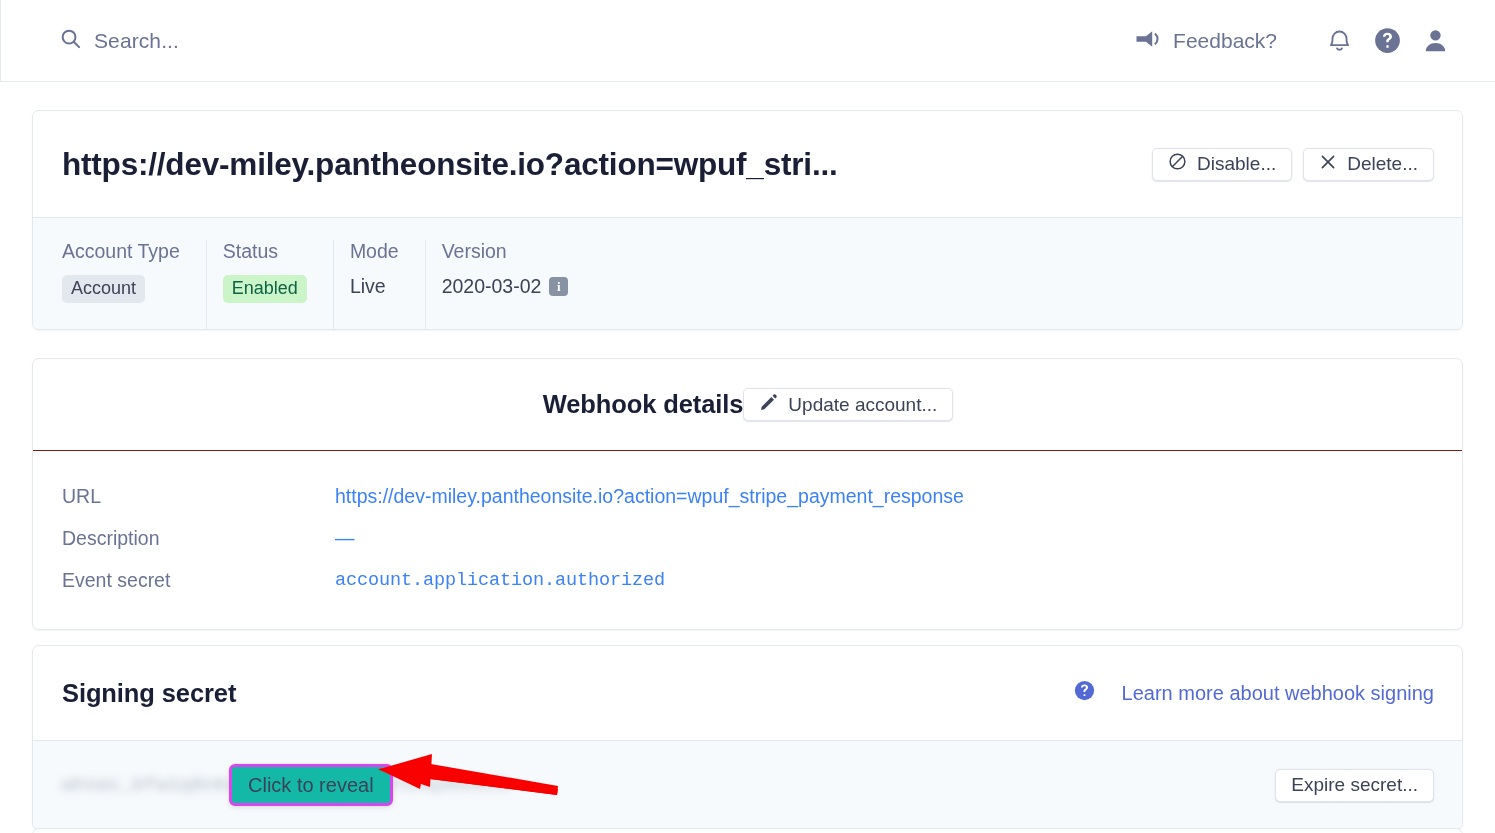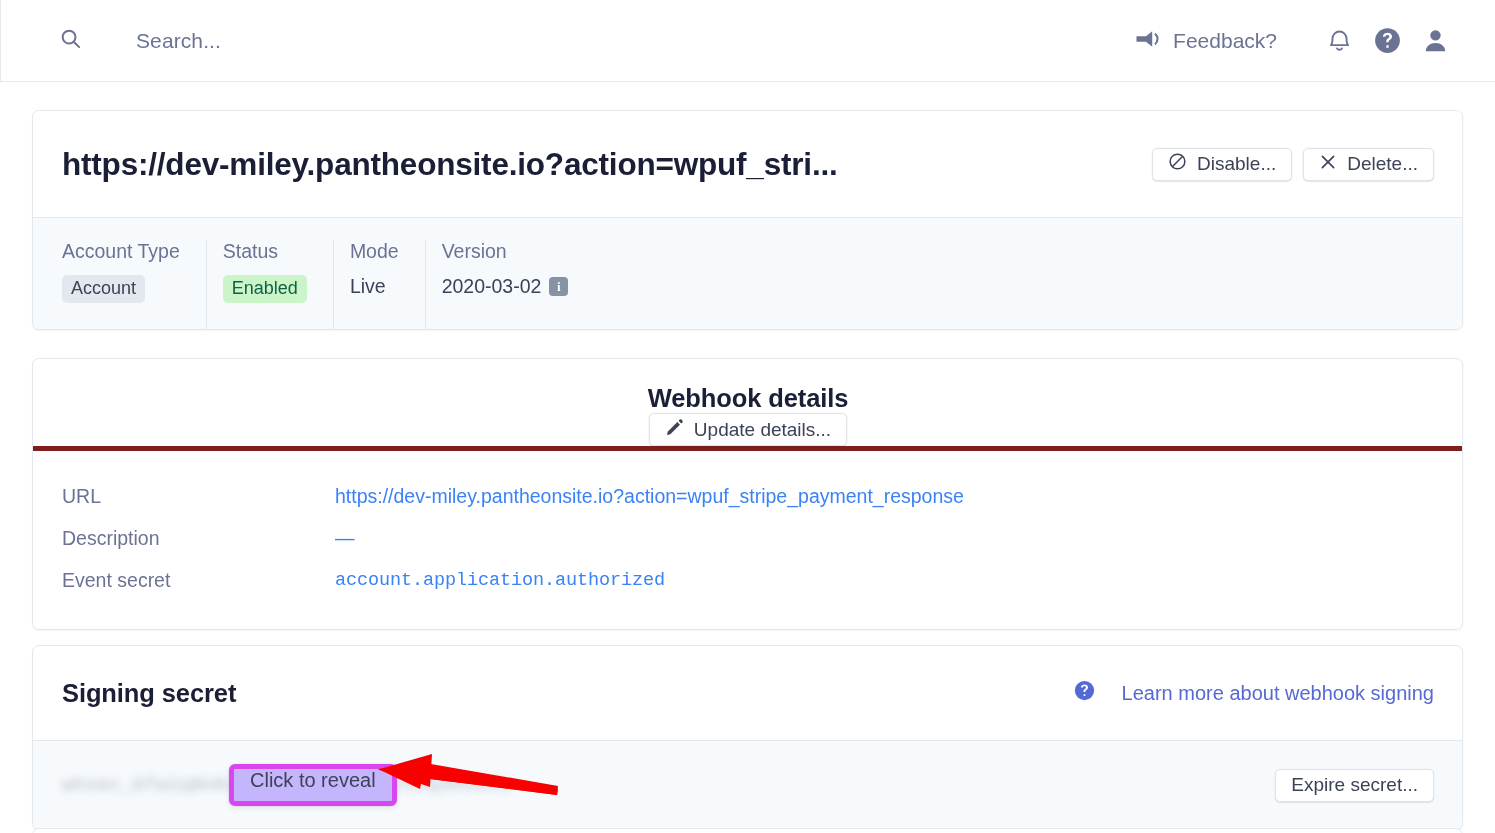--- a/index.html
+++ b/index.html
@@ -34,21 +34,20 @@
     display: flex;
     align-items: center;
     margin-left: 58px;
     gap: 12px;
     cursor: text;
   }
   .search-text {
     font-size: 21px;
     color: #6b7394;
     letter-spacing: .1px;
-    margin-left: 42px;
   }
   .topbar-right {
     position: absolute;
     right: 36px;
     display: flex;
     align-items: center;
     gap: 0;
   }
   .feedback {
     display: flex;
@@ -176,24 +175,23 @@
     font-family: "Liberation Serif", serif;
     cursor: pointer;
   }
 
   
   #card-details { top: 358px; }
   .section-head {
     height: 92px;
     display: flex;
     align-items: center;
-    justify-content: flex-end;
+    justify-content: center;
     padding: 0 28px 0 29px;
-    border-bottom: 5px solid #7f1d1d;
-    flex-direction: column;
+    border-bottom: 1px solid #7f1d1d;
   }
   .section-title {
     font-size: 25.5px;
     font-weight: bold;
     color: #1a1f36;
     letter-spacing: -0.1px;
   }
   .section-body { padding: 24px 29px 28px; }
   .drow {
     display: flex;
@@ -255,23 +253,23 @@
     letter-spacing: .4px;
   }
   .reveal-btn {
     position: absolute;
     left: 196px;
     top: 50%;
     transform: translateY(-50%);
     height: 42px;
     padding: 0 16px;
     display: inline-flex;
-    align-items: flex-start;
-    background: #c4b5fd;
-    border: 5px solid #d946ef;
+    align-items: center;
+    background: #14b8a6;
+    border: 3px solid #d946ef;
     border-radius: 6px;
     box-shadow: 0 2px 5px rgba(60,66,87,.12), 0 0 0 1px rgba(60,66,87,.04);
     font-size: 20px;
     color: #3c4257;
     cursor: pointer;
     white-space: nowrap;
     font-family: "Liberation Sans", sans-serif;
   }
 
   
@@ -414,21 +412,21 @@
     <div class="section-head">
       <span class="section-title">Webhook details</span>
 
       <button class="btn">
         <span>
           <svg width="19" height="19" viewBox="0 0 24 24" fill="#3c4257">
             <path d="M3.4 17.3 15.6 5.1l3.3 3.3L6.7 20.6l-4.2.9z"></path>
             <path d="M17.1 3.6l1.6-1.6a1.5 1.5 0 0 1 2.1 0l1.2 1.2a1.5 1.5 0 0 1 0 2.1l-1.6 1.6z"></path>
           </svg>
         </span>
-        <span>Update details...</span>
+        <span>Update account...</span>
       </button>
     </div>
 
     <div class="section-body">
 
       <div class="drow">
         <span class="dlabel">URL</span>
         <span class="dvalue">https://dev-miley.pantheonsite.io?action=wpuf_stripe_payment_response</span>
       </div>
 

